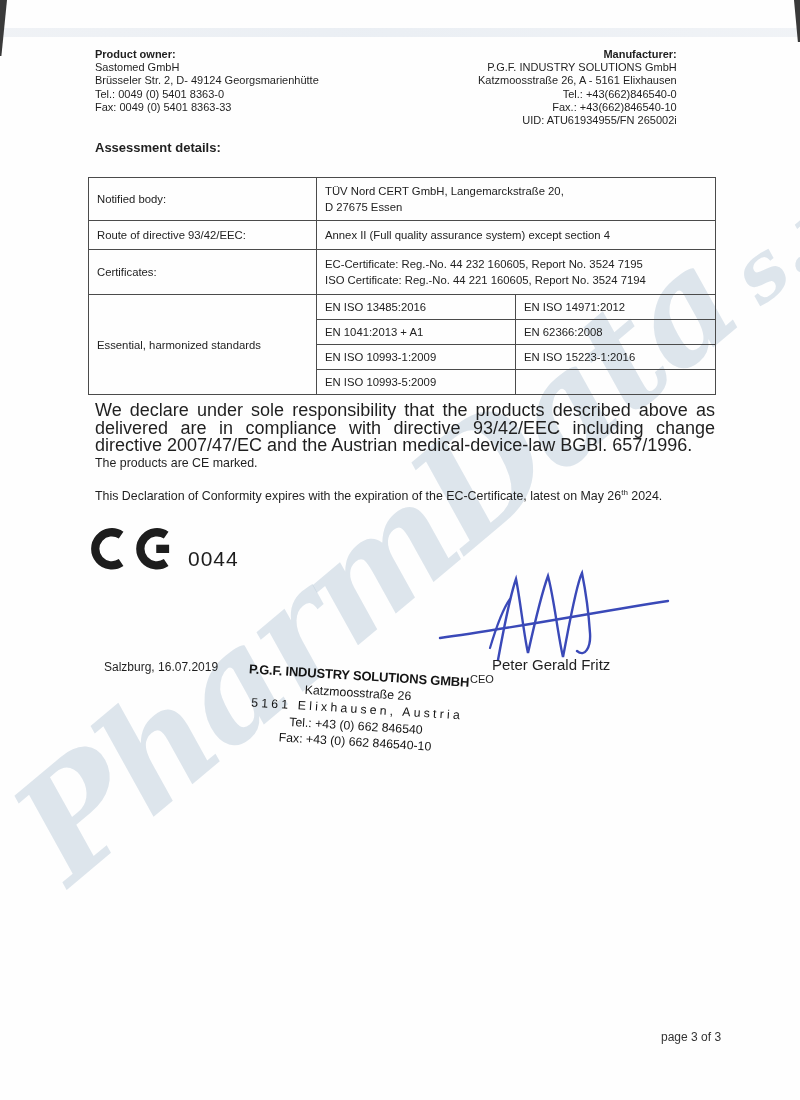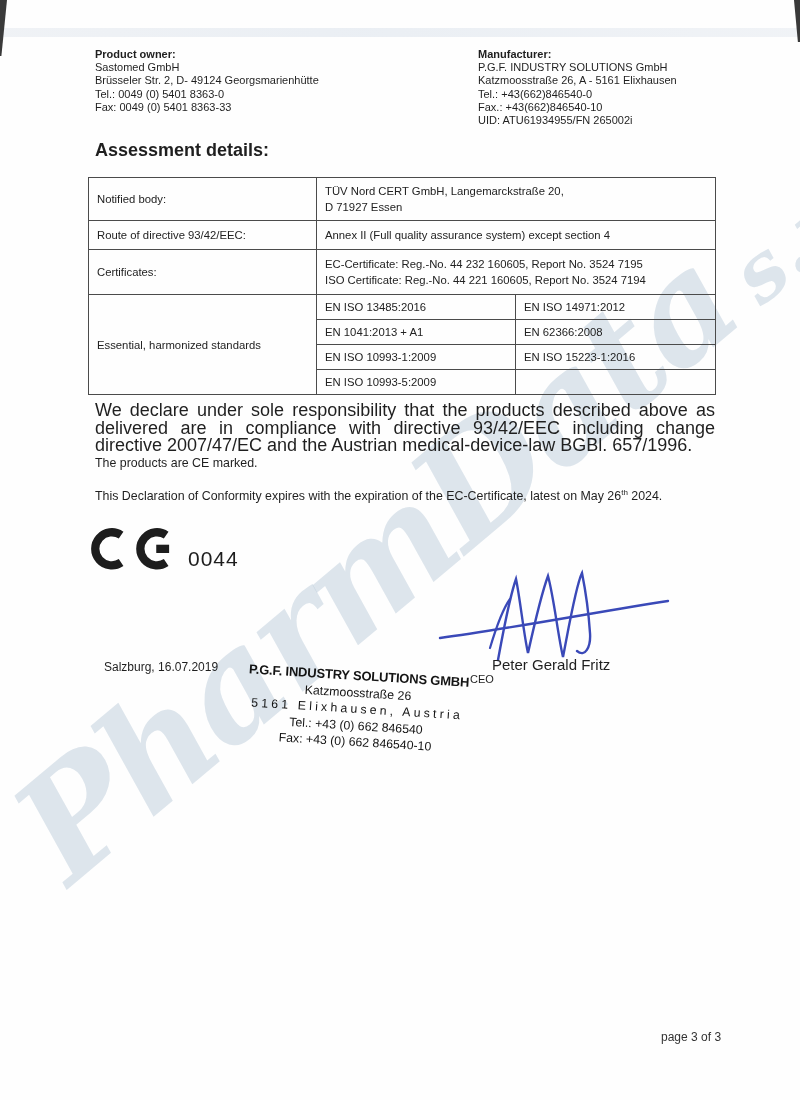--- a/index.html
+++ b/index.html
@@ -22,23 +22,23 @@
     transform:rotate(-40deg);
     font-family:"DejaVu Serif",serif;font-style:italic;font-weight:bold;
     font-size:145px;letter-spacing:-4px;white-space:nowrap;
     color:rgba(173,192,209,0.40);pointer-events:none;line-height:1.1;
   }
   .watermark .wm-suffix{font-size:80px;margin-left:20px;letter-spacing:0;}
   
   .addr{position:absolute;font-size:11px;line-height:13.2px;}
   .addr .addr-label{font-weight:bold;}
   .addr-owner{left:95px;top:48px;}
-  .addr-mfr{left:478px;top:48px;}
+  .addr-mfr{left:478px;top:48px;text-align:right;}
   
-  .section-heading{position:absolute;left:95px;top:140px;font-size:18px;font-weight:bold;}
+  .section-heading{position:absolute;left:95px;top:140px;font-size:13px;font-weight:bold;}
   
   table.assess{
     position:absolute;left:88px;top:177px;width:627px;
     border-collapse:collapse;table-layout:fixed;
     font-size:11.3px;color:#222;
   }
   table.assess td{border:1px solid #4b4b4b;padding:2px 8px;vertical-align:middle;line-height:16px;}
   table.assess col.c1{width:228px;}
   table.assess col.c2{width:199px;}
   table.assess col.c3{width:200px;}
@@ -105,21 +105,21 @@
       <colgroup>
           <col class="c1">
           <col class="c2">
           <col class="c3">
         </colgroup>
       <tbody>
           <tr class="r-tall">
         <td>Notified body:</td>
         <td colspan="2">
           <div>TÜV Nord CERT GmbH, Langemarckstraße 20,</div>
-          <div>D 71927 Essen</div>
+          <div>D 27675 Essen</div>
         </td>
       </tr>
       <tr class="r-mid">
         <td>Route of directive 93/42/EEC:</td>
         <td colspan="2">Annex II (Full quality assurance system) except section 4</td>
       </tr>
       <tr class="r-cert">
         <td>Certificates:</td>
         <td colspan="2">
           <div>EC-Certificate: Reg.-No. 44 232 160605, Report No. 3524 7195</div>

